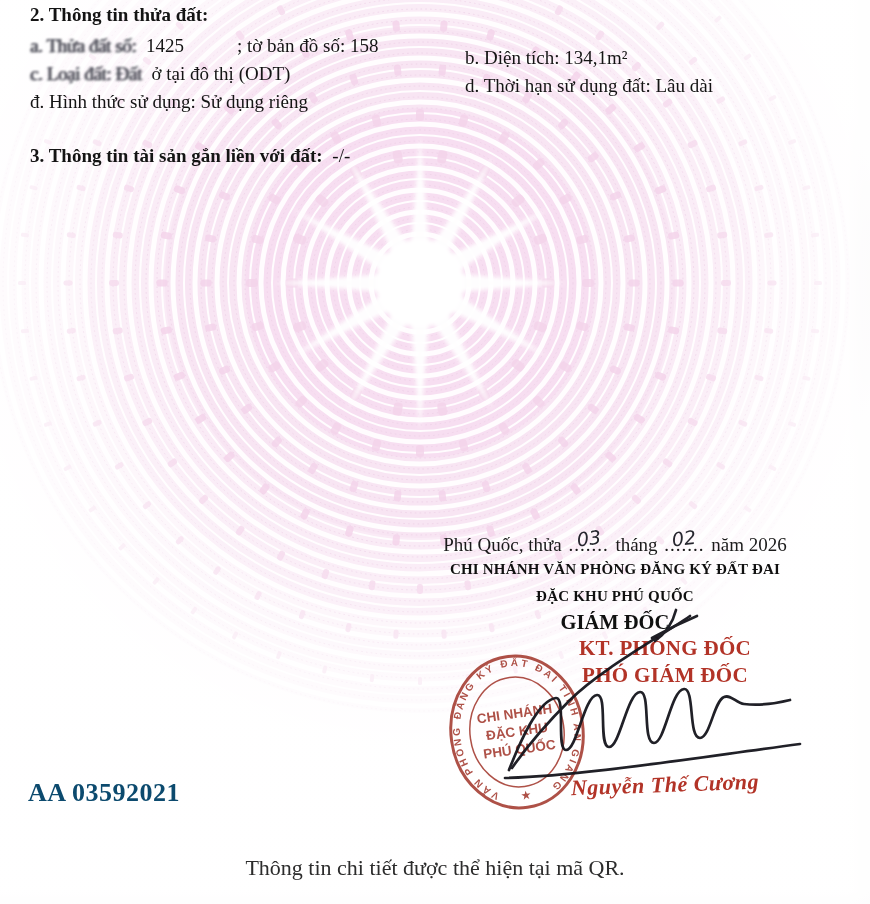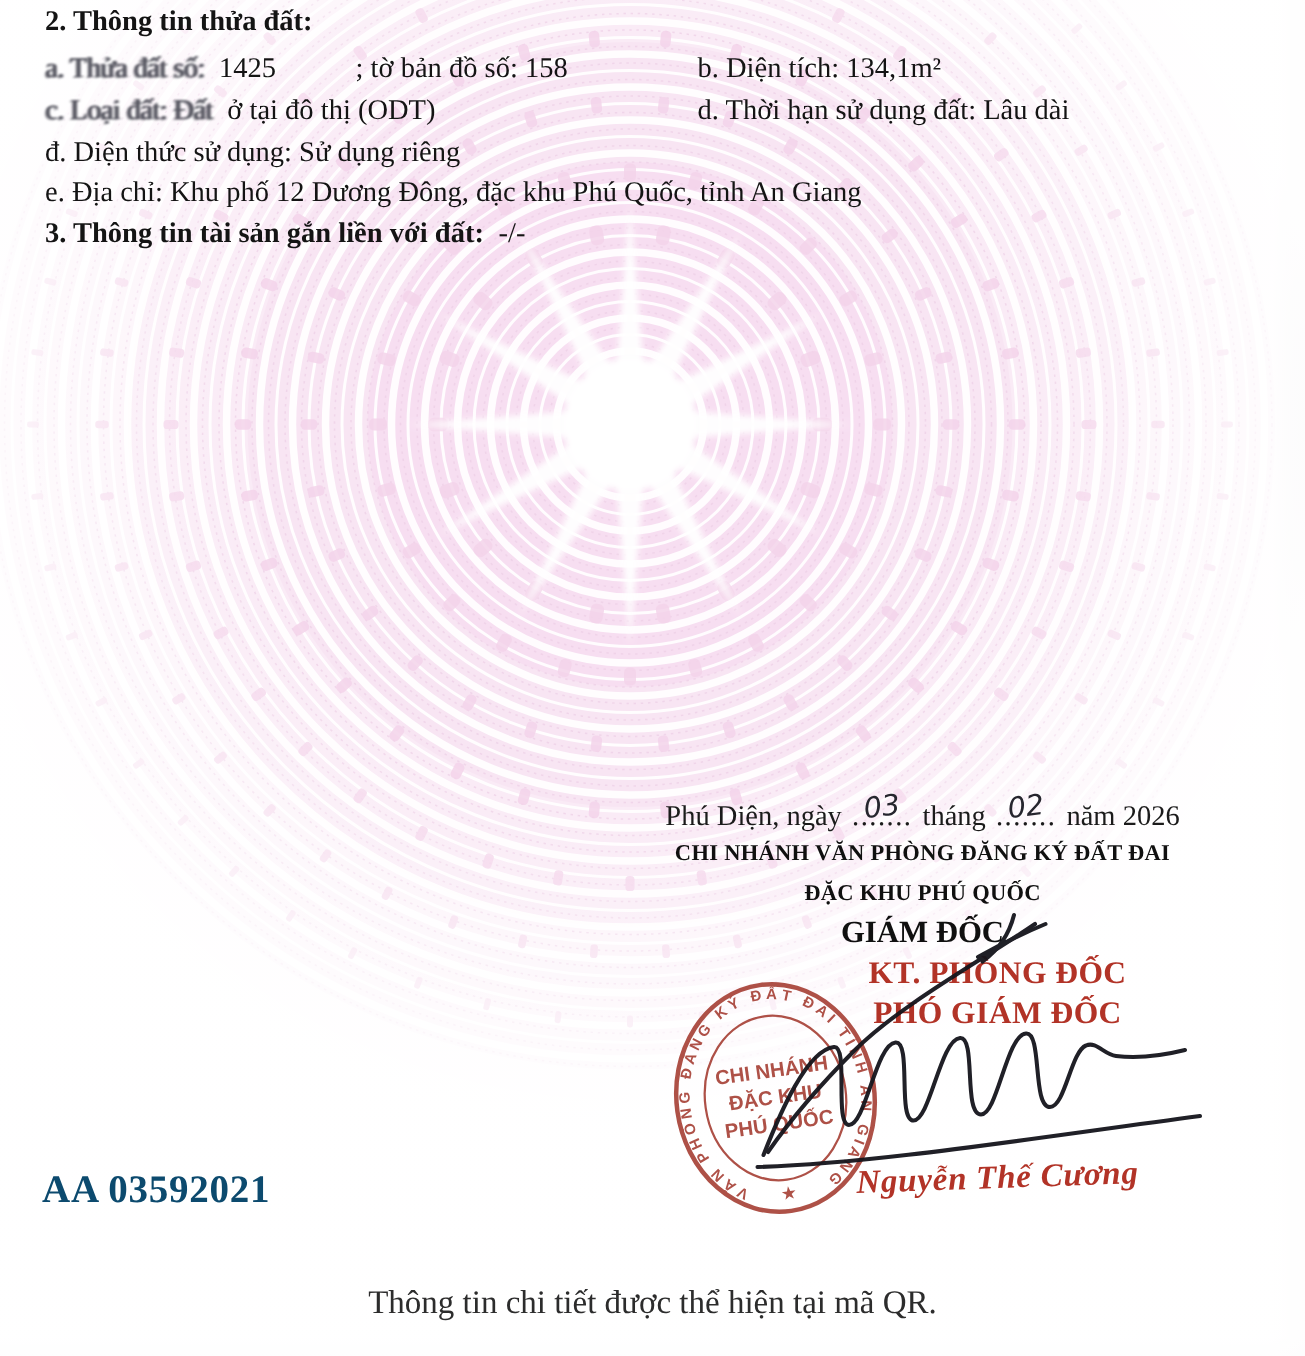--- a/index.html
+++ b/index.html
@@ -19,21 +19,21 @@
   .info{position:absolute;left:30px;top:4px;right:6px;height:172px;z-index:2;font-size:19px;}
   .row{position:absolute;left:0;right:0;white-space:nowrap;}
   .bold{font-weight:bold;}
   .r-title{top:0;}
   .r-a{top:31px;}
   .r-c{top:59px;}
   .r-dd{top:87px;}
   .r-e{top:114px;}
   .r-3{top:141px;}
   .colmap{position:absolute;left:207px;}
-  .colright{position:absolute;left:435px;}
+  .colright{position:absolute;left:435px;margin-top:12px;}
   .faded{
     filter:blur(0.8px);color:#54545e;letter-spacing:-0.4px;
     text-shadow:1px 0 0 rgba(70,70,82,.65), -1px 1px 0 rgba(70,70,82,.45);
   }
   .gap{display:inline-block;width:5px;}
   .signblock{position:absolute;left:380px;top:534px;width:470px;z-index:2;text-align:center;}
   .dateline{font-size:19px;color:#1b1b1b;}
   .office{font-weight:bold;font-size:15px;letter-spacing:.2px;line-height:26.5px;color:#101010;}
   .position-line{font-weight:bold;font-size:20.5px;line-height:26px;color:#101010;}
   .red-line{font-weight:bold;font-size:21px;line-height:27px;color:#b23327;margin-left:100px;letter-spacing:.3px;}
@@ -399,33 +399,32 @@
       <span class="colmap">; tờ bản đồ số: 158</span>
       <span class="colright">b. Diện tích: 134,1m²</span>
     </div>
 
     <div class="row r-c">
       <span class="faded">c. Loại đất: Đất</span><span class="gap"></span>
       <span>ở tại đô thị (ODT)</span>
       <span class="colright">d. Thời hạn sử dụng đất: Lâu dài</span>
     </div>
 
-    <div class="row r-dd">đ. Diện thức sử dụng: Sử dụng riêng</div>
-
-    <div class="row r-e">e. Địa chỉ: Khu phố 12 Dương Đông, đặc khu Phú Quốc, tỉnh An Giang</div>
+    <div class="row r-dd">đ. Hình thức sử dụng: Sử dụng riêng</div>
+
 
     <div class="row r-3">
       <span class="bold">3. Thông tin tài sản gắn liền với đất:</span><span class="gap"></span>
       <span>-/-</span>
     </div>
   </div>
 
   <div class="signblock">
     <div class="dateline">
-      <span>Phú Diện, ngày</span>
+      <span>Phú Quốc, thửa</span>
       <span class="hwslot">
         <span class="dots">.......</span>
         <span class="hw">03</span>
       </span>
       <span>tháng</span>
       <span class="hwslot">
         <span class="dots">.......</span>
         <span class="hw">02</span>
       </span>
       <span>năm 2026</span>

